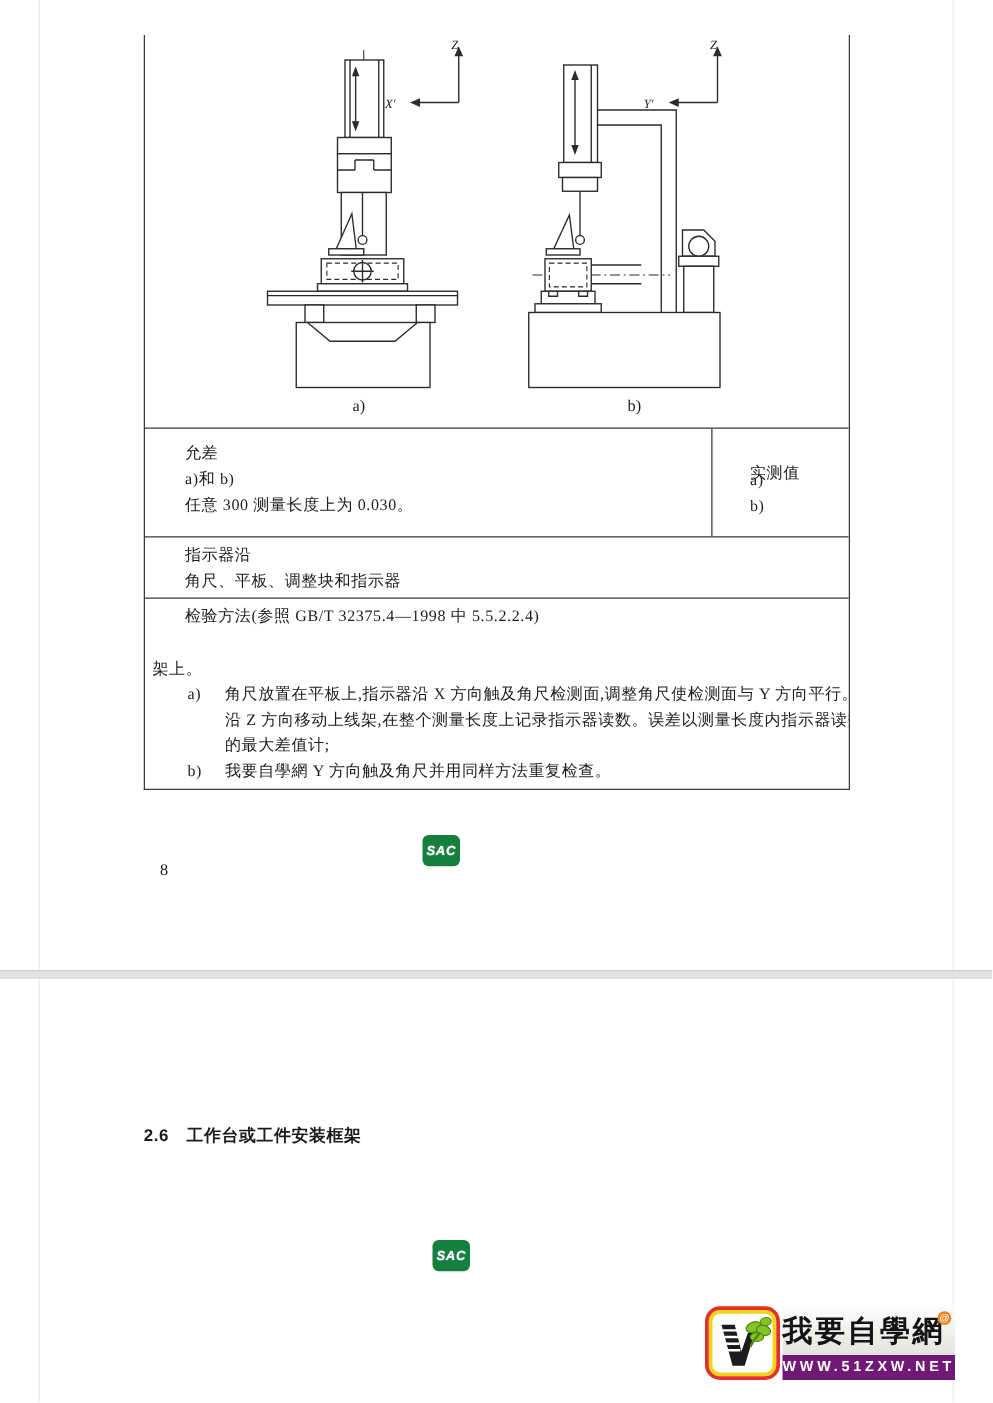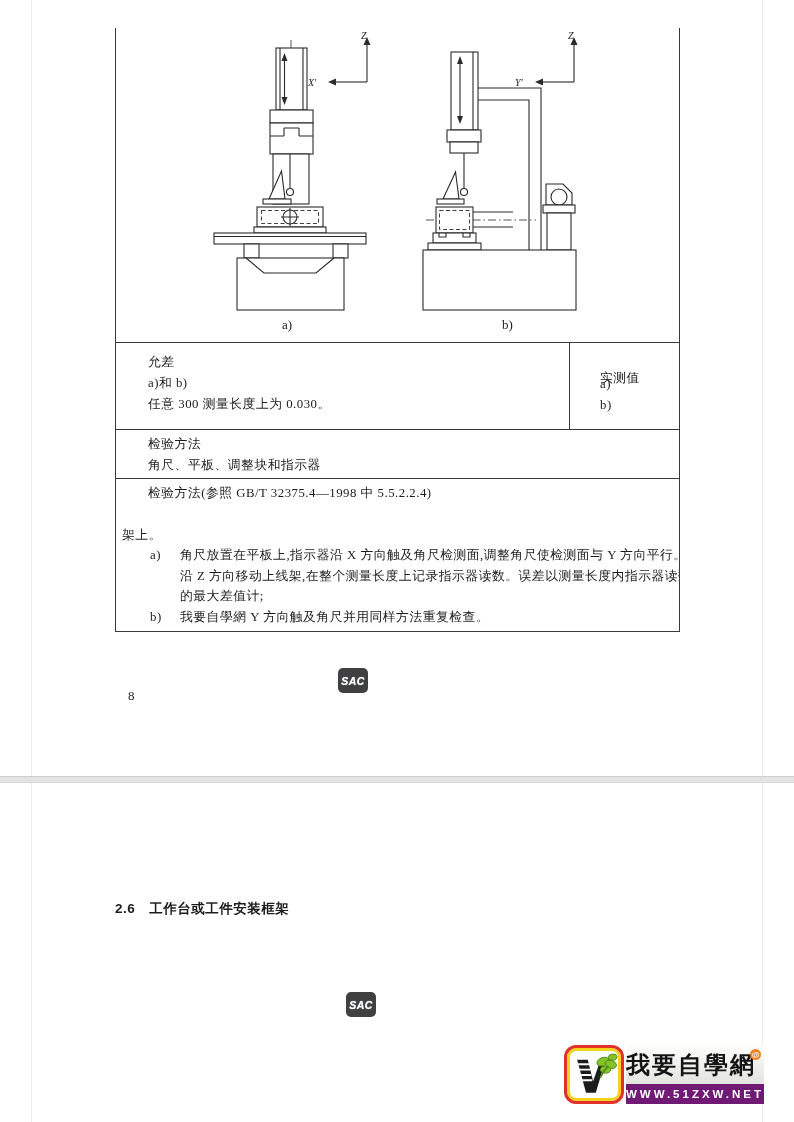--- a/index.html
+++ b/index.html
@@ -30,21 +30,21 @@
     font-family:"Liberation Sans","DejaVu Sans",sans-serif; font-weight:bold; font-size:13.5px; letter-spacing:0.3px; }
   .p2-section { position:absolute; left:115px; top:900px;
     font-family:"Liberation Sans","DejaVu Sans",sans-serif; font-weight:bold; font-size:13.5px; letter-spacing:0.5px; }
   .p2-section .num { margin-right:14px; }
   .g5box { position:absolute; right:0; top:0; width:52px; height:28px;
     border-left:1.4px solid #3a3a3a; border-bottom:1.4px solid #3a3a3a;
     display:flex; align-items:center; justify-content:center; font-size:12.5px; letter-spacing:1px; }
   .t2-div { position:absolute; left:0; right:0; top:74px; height:1.4px; background:#4a4a4a; }
 
   
-  .sac { position:absolute; width:30px; height:25px; background:#404040; border-radius:5px;
+  .sac { position:absolute; width:30px; height:25px; background:#15803d; border-radius:5px;
     display:flex; align-items:center; justify-content:center;
     font-family:"Liberation Sans","DejaVu Sans",sans-serif; font-style:italic; font-weight:bold;
     font-size:10.5px; color:#ffffff; letter-spacing:0.5px; text-shadow:0 0 1px #c3d2e8; }
 
   .pageno { position:absolute; left:128px; top:688px; font-size:13px; }
 
   
   .logo { position:absolute; left:564px; top:1045px; width:199px; height:59px; display:flex; }
   .logo-icon { width:60px; height:59px; border-radius:12px; background:#ffffff;
     border:3px solid #e23128; box-shadow: inset 0 0 0 3px #f2d41c; flex:none;
@@ -180,21 +180,21 @@
       <div class="vdiv" style="left:453px;"></div>
       <div class="tl" style="left:32px; top:12px;">允差</div>
       <div class="tl" style="left:32px; top:33px;">a)和 b)</div>
       <div class="tl" style="left:32px; top:54px;">任意 300 测量长度上为 0.030。</div>
       <div class="tl" style="left:484px; top:28px;">实测值</div>
       <div class="tl" style="left:484px; top:34px;">a)</div>
       <div class="tl" style="left:484px; top:55px;">b)</div>
     </div>
 
     <div class="trow bt" style="top:401px; height:49px;">
-      <div class="tl" style="left:32px; top:7px;">检验方法</div>
+      <div class="tl" style="left:32px; top:7px;">指示器沿</div>
       <div class="tl" style="left:32px; top:28px;">角尺、平板、调整块和指示器</div>
     </div>
 
     <div class="trow bt" style="top:450px; height:154px;">
       <div class="tl" style="left:32px; top:7px;">检验方法(参照 GB/T 32375.4—1998 中 5.5.2.2.4)</div>
       <div class="tl" style="left:6px;  top:49px;">架上。</div>
       <div class="tl" style="left:34px; top:69px;">a)</div>
       <div class="tl" style="left:64px; top:69px;">角尺放置在平板上,指示器沿 X 方向触及角尺检测面,调整角尺使检测面与 Y 方向平行。</div>
       <div class="tl" style="left:64px; top:90px;">沿 Z 方向移动上线架,在整个测量长度上记录指示器读数。误差以测量长度内指示器读数</div>
       <div class="tl" style="left:64px; top:110px;">的最大差值计;</div>

